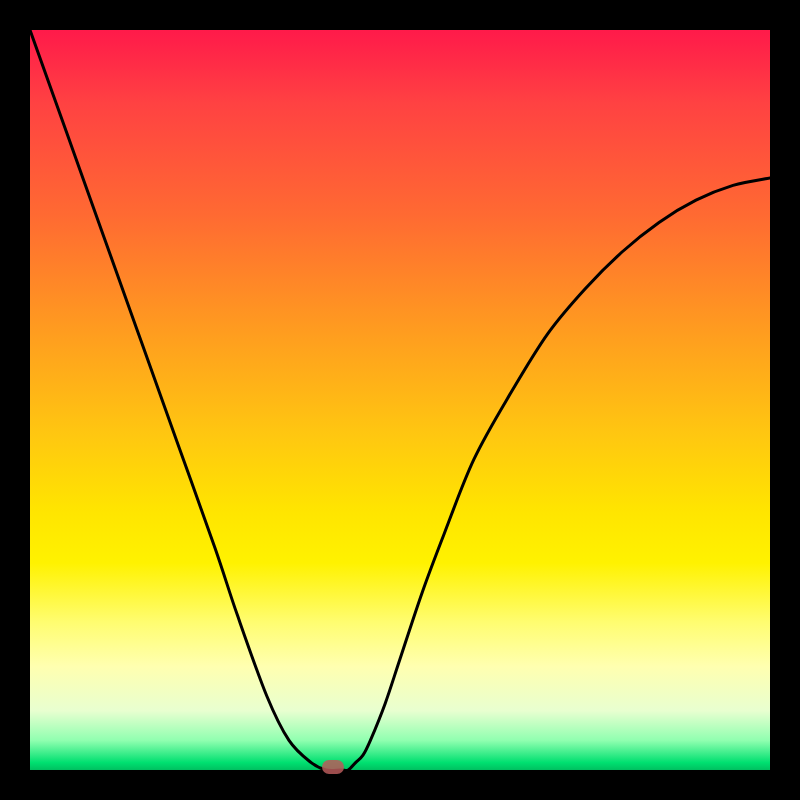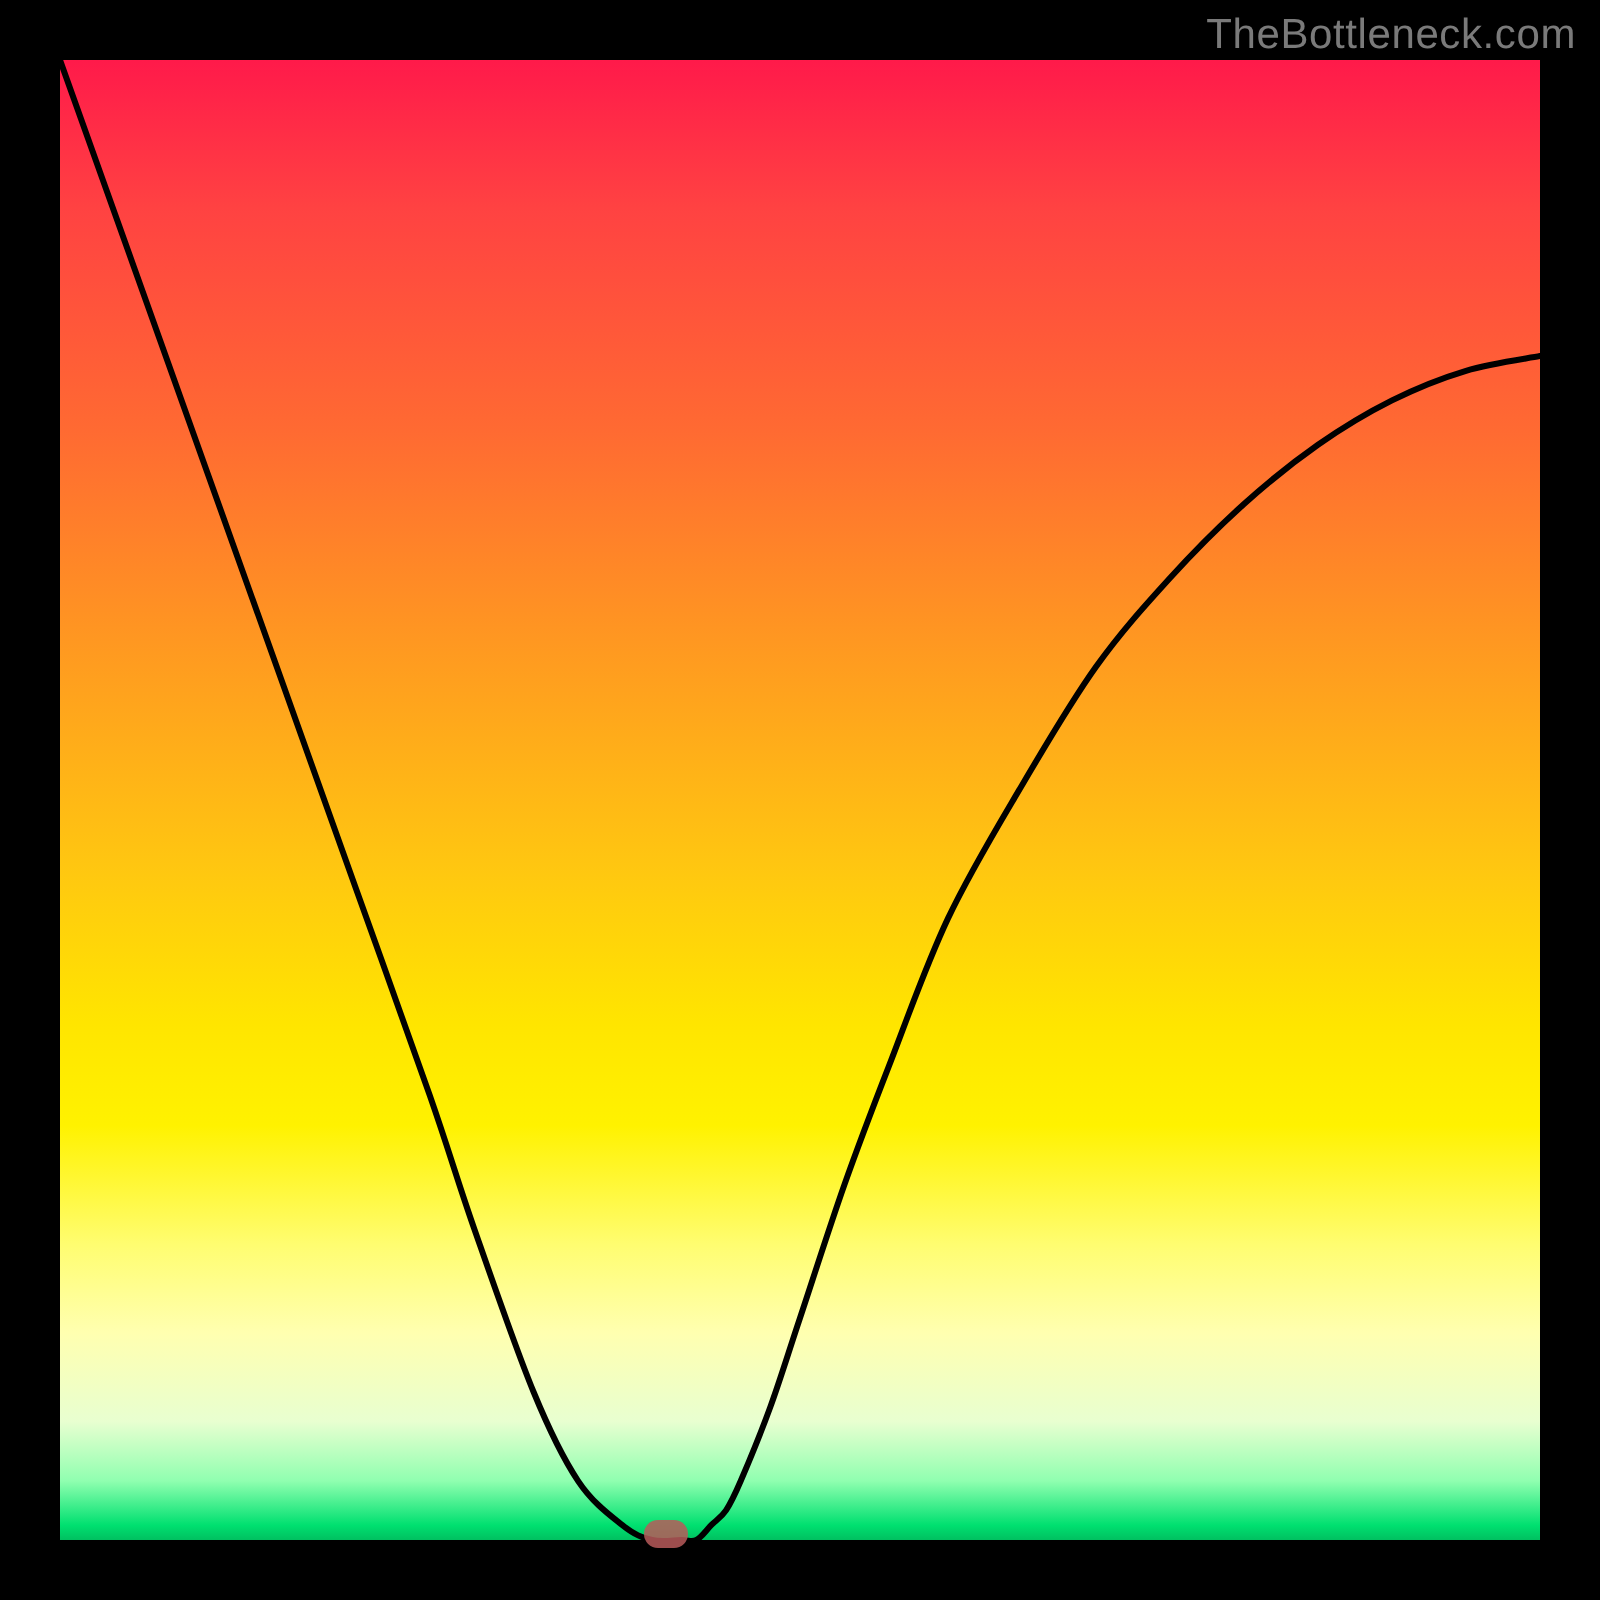--- a/index.html
+++ b/index.html
@@ -54,20 +54,19 @@
     height: 14px;
     border-radius: 7px;
     background: #b75a5a;
     opacity: 0.85;
   }
 </style>
 </head>
 <body>
 
 <div class="frame">
-  <div class="watermark">TheBottleneck.com</div>
   <div class="plot-area">
     <svg class="curve" viewBox="0 0 740 740" preserveAspectRatio="none">
       <path fill="none" stroke="#000" stroke-width="3" stroke-linejoin="round" stroke-linecap="round" d="M 0,0 C 6.166666666666667,17.26666666666667 24.666666666666664,69.06666666666669 37,103.60000000000002 C 49.333333333333336,138.13333333333335 61.666666666666664,172.6666666666667 74,207.20000000000005 C 86.33333333333333,241.73333333333338 98.66666666666667,276.2666666666667 111,310.8 C 123.33333333333333,345.3333333333333 135.66666666666666,379.8666666666667 148,414.4 C 160.33333333333334,448.9333333333333 175.13333333333333,489.6333333333333 185,518 C 194.86666666666667,546.3666666666667 198.5666666666667,559.9333333333334 207.20000000000002,584.6 C 215.83333333333334,609.2666666666667 228.16666666666669,645.0333333333333 236.8,666 C 245.43333333333334,686.9666666666667 251.6,699.3 259,710.4 C 266.4,721.5 275.0333333333333,727.6666666666667 281.2,732.6 C 287.3666666666667,737.5333333333333 291.06666666666666,738.7666666666667 296,740 C 300.93333333333334,741.2333333333333 307.1,740 310.8,740 C 314.5,740 315.73333333333335,741.2333333333333 318.2,740 C 320.66666666666663,738.7666666666667 323.1333333333333,735.0666666666667 325.6,732.6 C 328.0666666666667,730.1333333333333 330.5333333333333,728.9000000000001 333,725.2 C 335.4666666666667,721.5 336.70000000000005,719.0333333333333 340.40000000000003,710.4 C 344.1,701.7666666666667 350.26666666666665,686.9666666666667 355.2,673.4 C 360.1333333333333,659.8333333333333 363.8333333333333,647.5 370,629 C 376.1666666666667,610.5 384.80000000000007,583.3666666666667 392.20000000000005,562.4 C 399.6,541.4333333333333 405.7666666666667,525.4 414.40000000000003,503.2 C 423.03333333333336,481 432.9,452.6333333333333 444,429.2 C 455.1,405.76666666666665 468.6666666666667,383.5666666666666 481,362.59999999999997 C 493.3333333333333,341.6333333333333 505.6666666666667,320.6666666666667 518,303.40000000000003 C 530.3333333333334,286.1333333333334 542.6666666666666,272.56666666666666 555,259 C 567.3333333333334,245.43333333333334 579.6666666666666,233.1 592,222 C 604.3333333333334,210.9 616.6666666666666,201.03333333333333 629,192.39999999999998 C 641.3333333333334,183.76666666666662 653.6666666666666,176.3666666666666 666,170.19999999999993 C 678.3333333333334,164.03333333333327 690.6666666666666,159.09999999999997 703,155.39999999999998 C 715.3333333333334,151.7 733.8333333333334,149.23333333333332 740,148"></path>
     </svg>
     <div class="min-marker" style="left: 292.4px; top: 730px; background: rgb(183, 90, 90);"></div>
   </div>
 </div>
 
 </body></html>

